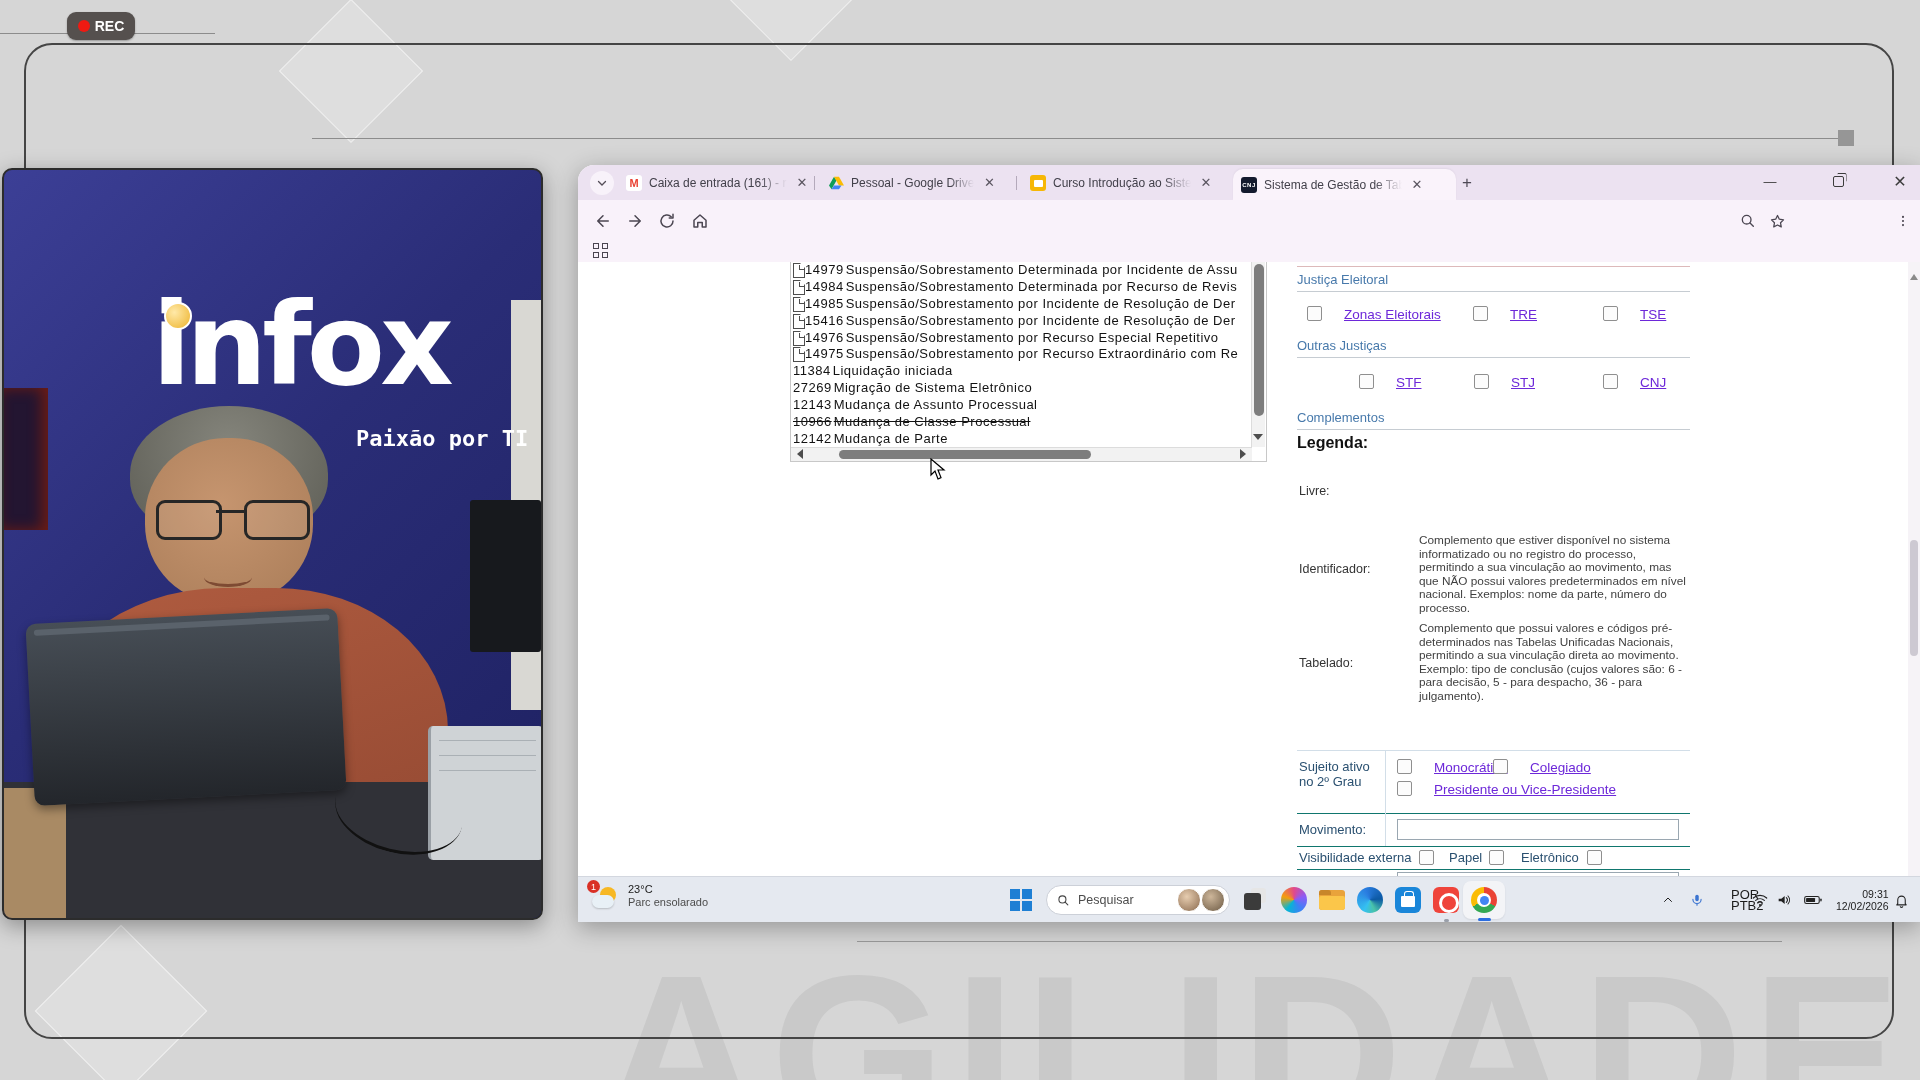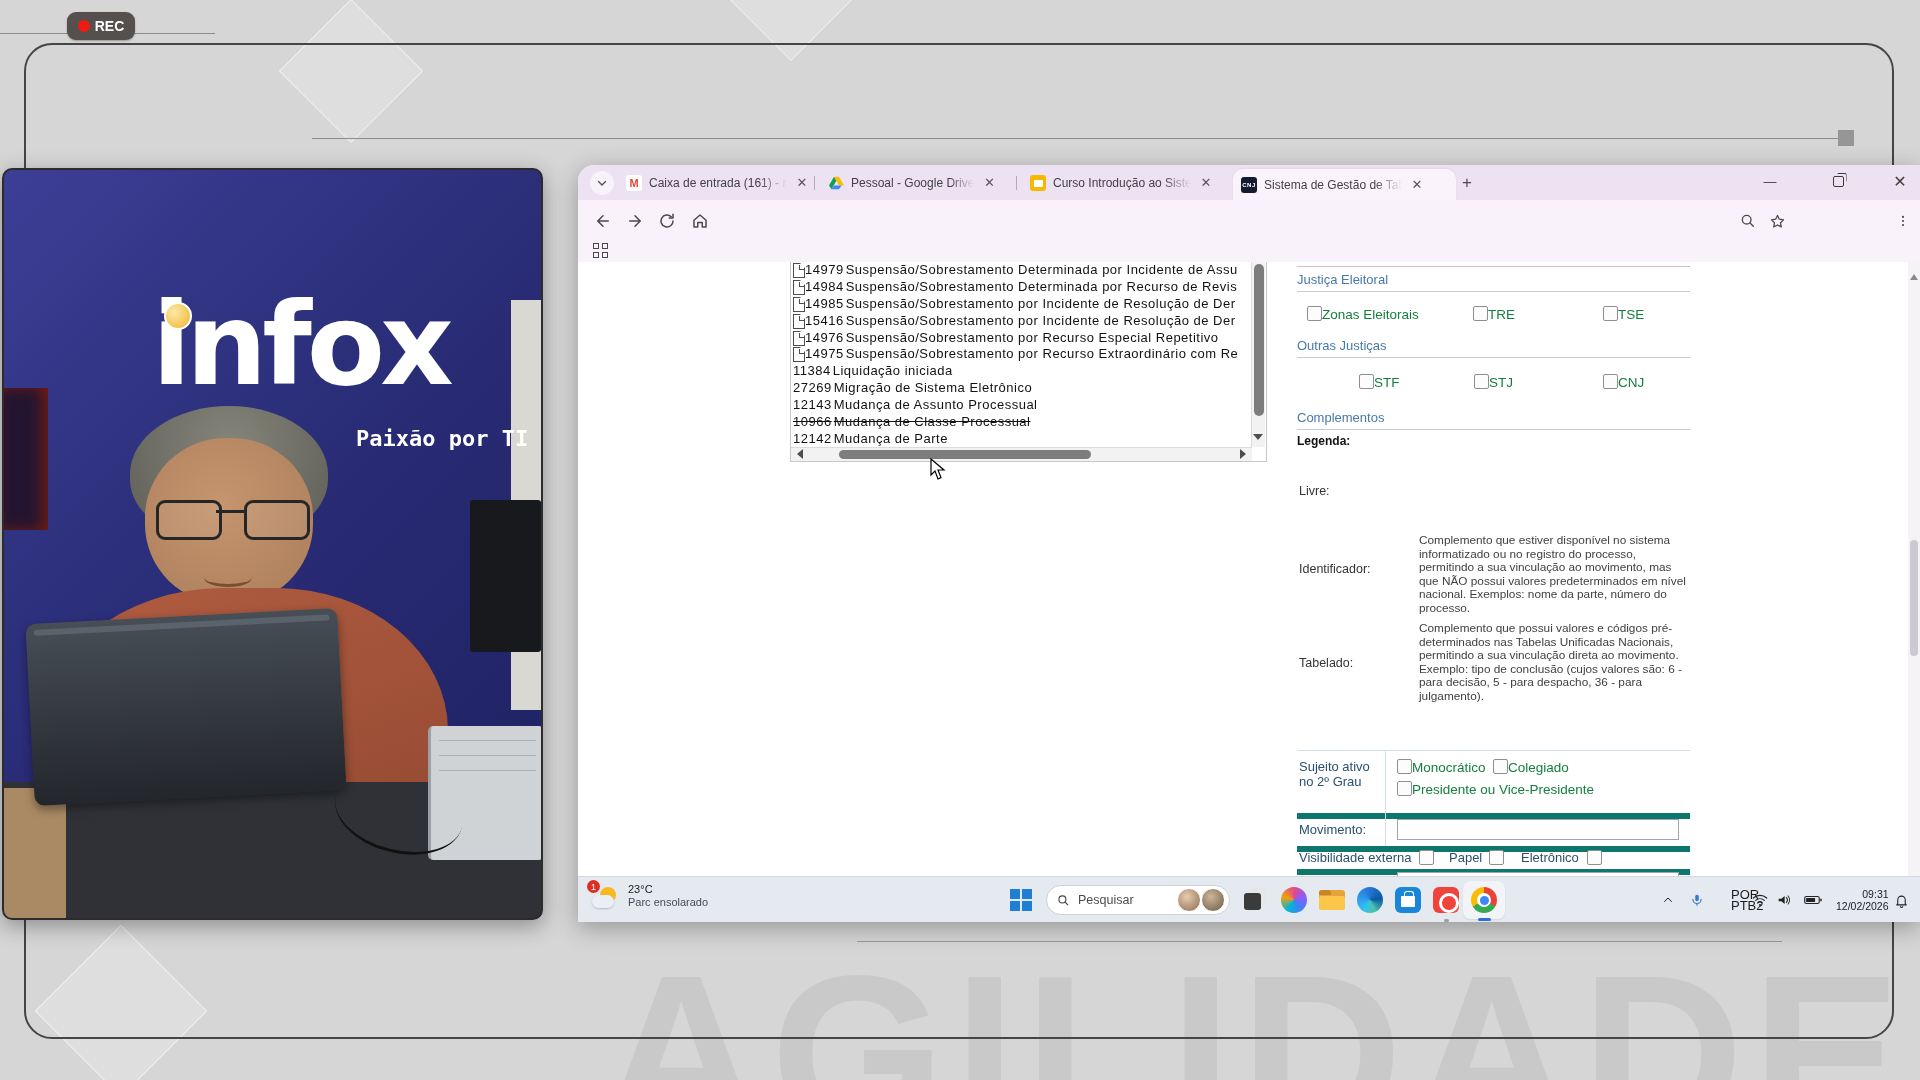--- a/index.html
+++ b/index.html
@@ -55,27 +55,27 @@
   .sb-h .thumb{position:absolute;left:48px;top:1.5px;height:9px;width:252px;background:#7d7d7d;border-radius:5px;}
   .tri{width:0;height:0;position:absolute;}
   .tri.l{border:5px solid transparent;border-right:6px solid #4d4d4d;left:1px;top:1px;}
   .tri.r{border:5px solid transparent;border-left:6px solid #4d4d4d;right:1px;top:1px;}
   .tri.d{border:5px solid transparent;border-top:6px solid #4d4d4d;left:1px;top:172px;}
   
   .rcol{position:absolute;left:719px;top:0;width:393px;height:614px;font-size:13px;}
   .pinktop{position:absolute;left:0;top:4px;width:393px;height:1px;background:#ddb9ba;}
   .shdr{position:absolute;left:0;width:393px;color:#4779ab;font-size:13px;border-bottom:1px solid #c6ccd2;padding-bottom:4px;}
   .cb{display:inline-block;width:13px;height:13px;border:1px solid #8f8f8f;border-radius:2px;background:#fcfcfc;vertical-align:-2px;}
-  .cblbl{color:#15803d;font-size:13.5px;margin-left:0;}
-  .legend-title{position:absolute;left:0;top:172px;font-weight:bold;color:#111;font-size:12px;}
+  .cblbl{color:#6d28d9;font-size:13.5px;margin-left:22px;text-decoration:underline;}
+  .legend-title{position:absolute;left:0;top:172px;font-weight:bold;color:#111;font-size:16px;}
   .lrow{position:absolute;left:0;width:393px;}
   .lterm{position:absolute;left:2px;color:#333;font-size:12.5px;}
   .ldesc{position:absolute;left:122px;width:274px;color:#3f3f3f;font-size:11.8px;line-height:13.6px;}
   .ftable{position:absolute;left:0;top:488px;width:393px;border-top:1px solid #d2dee8;}
-  .frow{position:absolute;left:0;width:393px;border-bottom:6px solid #0f766e;}
+  .frow{position:absolute;left:0;width:393px;border-bottom:1px solid #0f766e;}
   .flbl{color:#2a5070;font-size:13px;}
   .txt{position:absolute;border:1px solid #9aa7b1;background:#fff;height:19px;font-size:12px;padding:0 4px;}
   
   .pgsb{position:absolute;left:1330px;top:0;width:12px;height:614px;background:#f6f3f7;}
   .pgsb .up{position:absolute;left:2px;top:8px;border:4px solid transparent;border-bottom:6px solid #8a8a8a;}
   .pgsb .th{position:absolute;left:2px;top:278px;width:8px;height:116px;background:#cdc9d2;border-radius:4px;}
   
   .cursor{position:absolute;left:352px;top:196px;}
   
   .taskbar{position:absolute;left:0;top:711px;width:1342px;height:46px;background:#e5e9f0;border-top:1px solid #d3d7df;}

